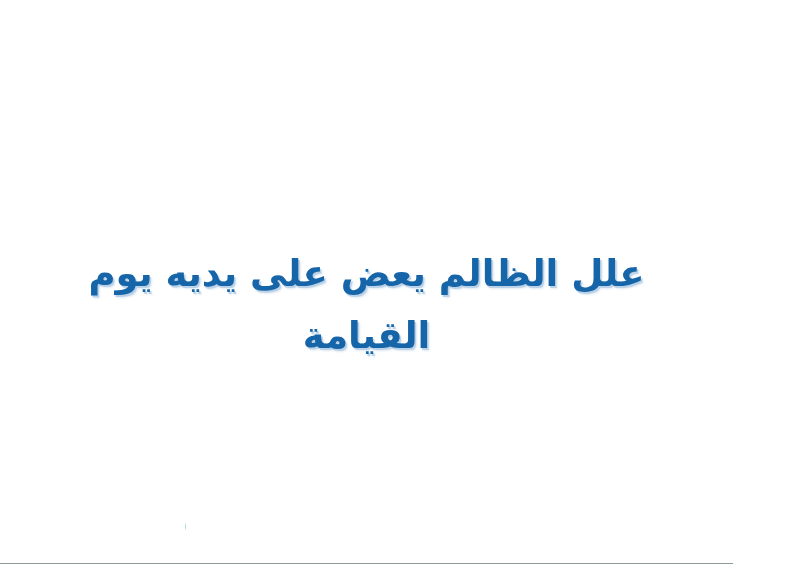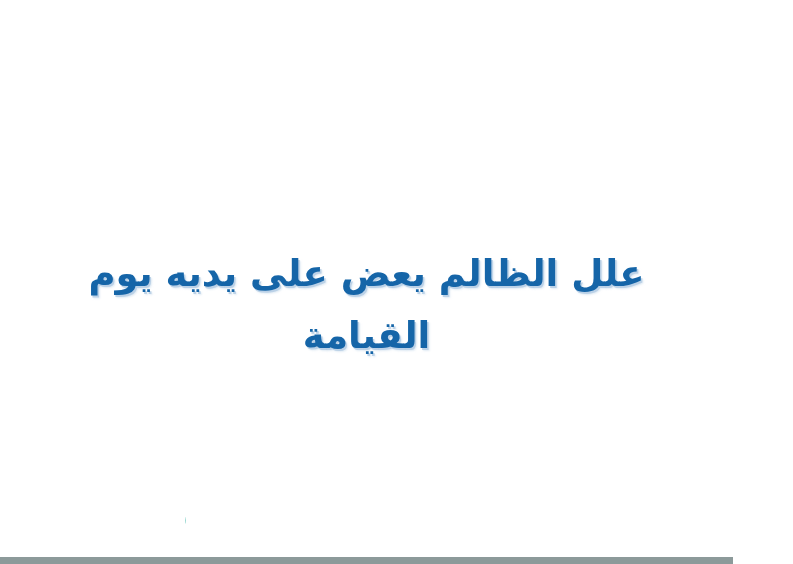--- a/index.html
+++ b/index.html
@@ -9,21 +9,21 @@
     background: #ffffff;
   }
 
   #page {
     position: relative;
     width: 733px;
     height: 564px;
     background: var(--bg, #ffffff);
     overflow: hidden;
     box-sizing: border-box;
-    border-bottom: 7px solid #b91c1c;
+    border-bottom: 1px solid #b91c1c;
     font-family: "DejaVu Sans", "Liberation Sans", sans-serif;
   }
 
   
   .heading-block {
     position: absolute;
     left: 0;
     right: 0;
     top: 243px;
     text-align: center;

